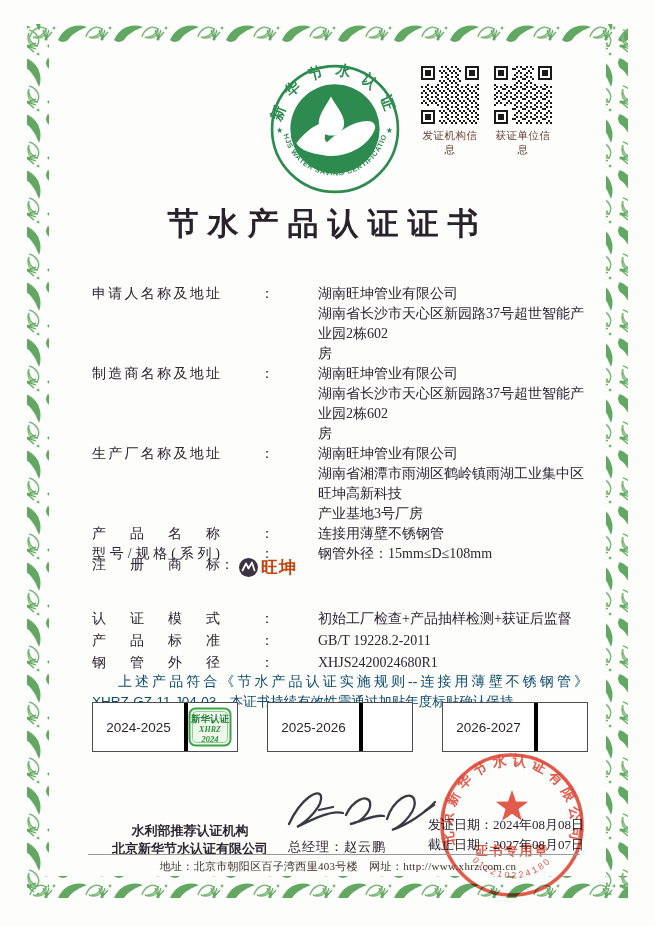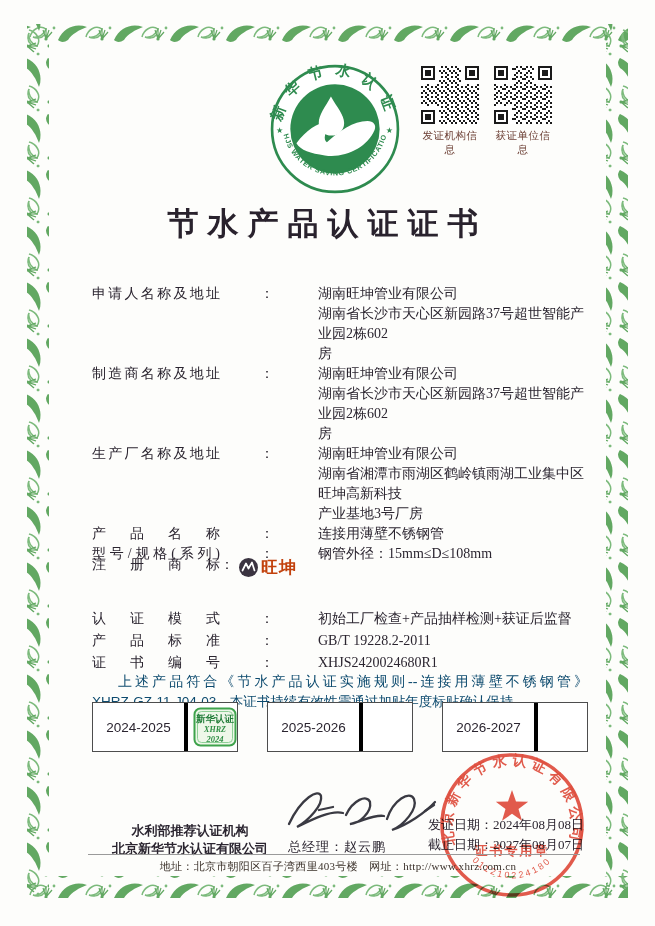--- a/index.html
+++ b/index.html
@@ -35,21 +35,21 @@
   .compliance{position:absolute;left:92px;top:672px;width:496px;font-size:14px;line-height:20px;color:#0c4a6e;}
   .comp1{text-align:justify;text-align-last:justify;padding-left:26px;}
   .comp2{font-family:"Liberation Sans","DejaVu Sans",sans-serif;font-size:13.5px;}
 
   
   .yearboxes{position:absolute;left:92px;top:702px;width:496px;display:flex;gap:29px;}
   .ybox{width:146px;height:50px;border:1px solid #4d4d4d;display:flex;box-sizing:border-box;background:#fff;}
   .ycell{flex:0 0 91px;display:flex;align-items:center;justify-content:center;
          font-size:13.5px;color:#2b2530;border-right:4px solid #000000;
          font-family:"Liberation Sans","DejaVu Sans",sans-serif;}
-  .scell{flex:1;display:flex;align-items:center;justify-content:flex-end;}
+  .scell{flex:1;display:flex;align-items:center;justify-content:flex-start;}
 
   
   .issuer{position:absolute;left:90px;top:806px;width:200px;text-align:center;
           font-size:13px;font-weight:bold;color:#2b2530;line-height:18px;margin-top:16px;}
   .signature{position:absolute;left:283px;top:780px;}
   .signer{position:absolute;left:288px;top:838px;font-size:13px;color:#2b2530;letter-spacing:1px;}
   .dates{position:absolute;left:428px;top:815px;font-size:13px;line-height:20px;color:#2b2530;}
   .stamp{position:absolute;left:436px;top:749px;mix-blend-mode:multiply;opacity:.9;}
   .rule{position:absolute;left:88px;top:854px;width:492px;border-top:1px solid #9a9a9a;}
   .footer{position:absolute;left:80px;top:859px;width:516px;text-align:center;
@@ -231,21 +231,21 @@
       <span class="flabel">认证模式</span>
       <span class="fcolon">：</span>
       <span class="fval">初始工厂检查+产品抽样检测+获证后监督</span>
     </div>
     <div class="frow">
       <span class="flabel">产品标准</span>
       <span class="fcolon">：</span>
       <span class="fval">GB/T 19228.2-2011</span>
     </div>
     <div class="frow">
-      <span class="flabel">证书编号</span>
+      <span class="flabel">钢管外径</span>
       <span class="fcolon">：</span>
       <span class="fval">XHJS2420024680R1</span>
     </div>
   </div>
 
   <div class="compliance">
     <div class="comp1">上述产品符合《节水产品认证实施规则--连接用薄壁不锈钢管》</div>
     <div class="comp2">XHRZ-GZ-11-J04-03。本证书持续有效性需通过加贴年度标贴确认保持。</div>
   </div>
 

